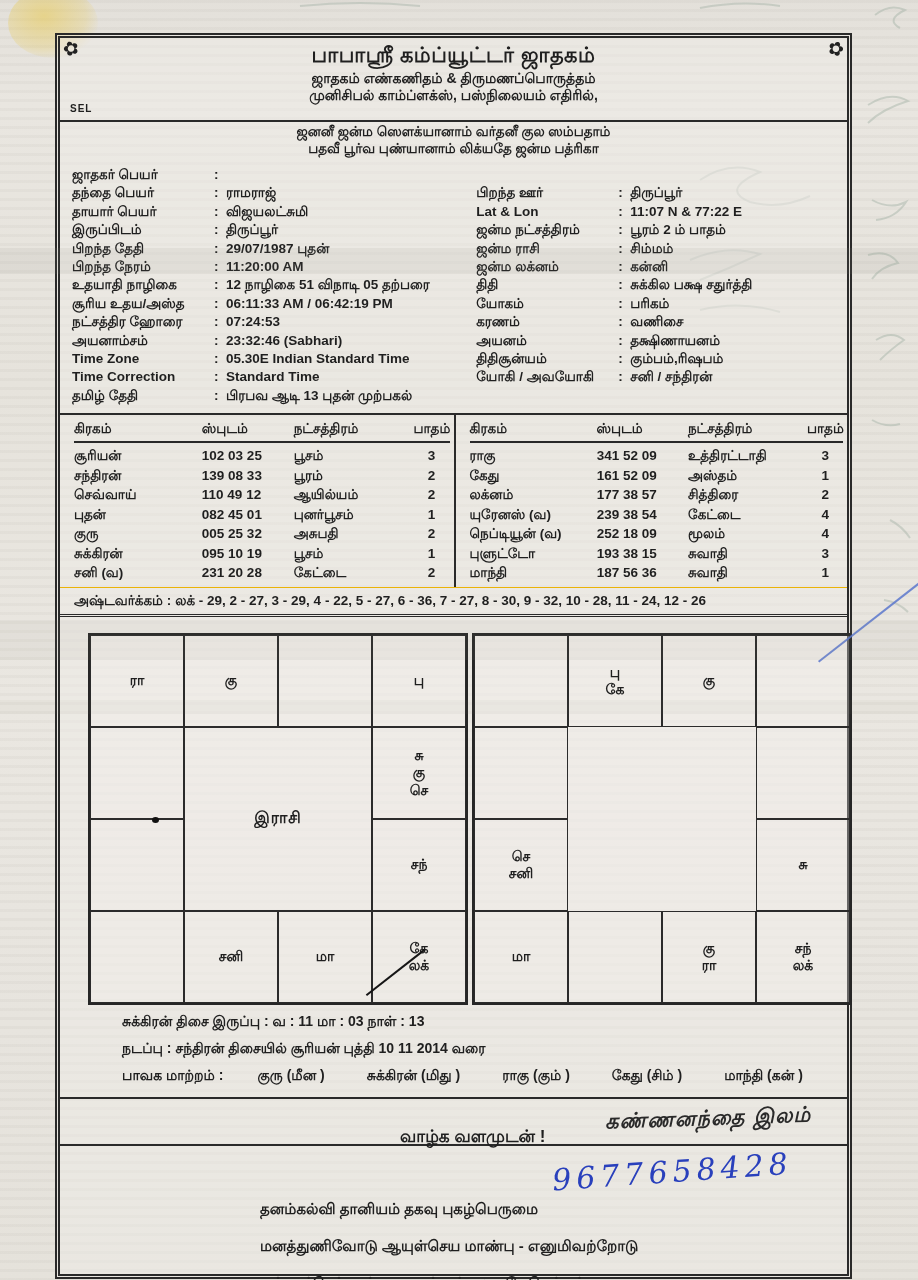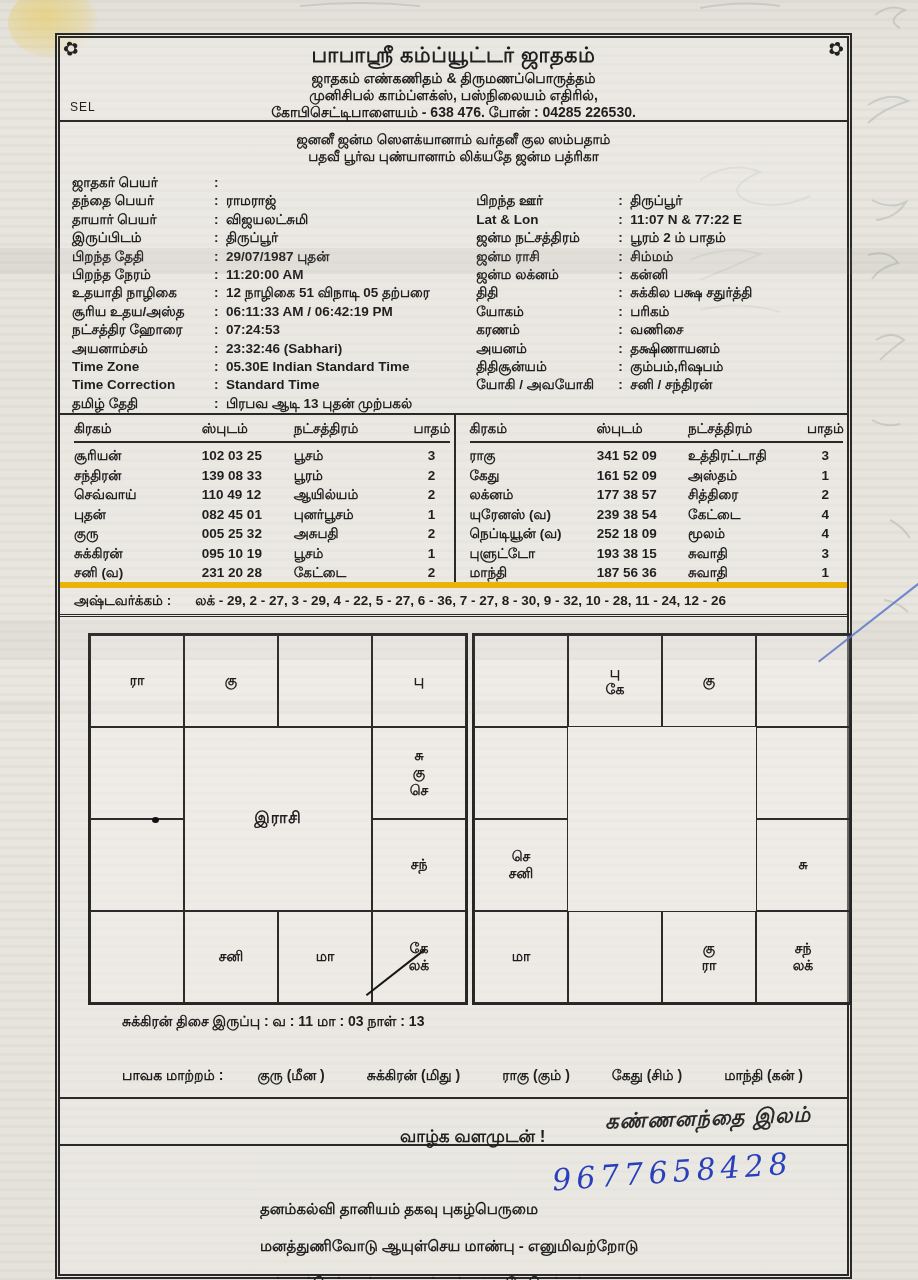--- a/index.html
+++ b/index.html
@@ -20,48 +20,48 @@
     border:5px double #2a2a2a;background:rgba(240,238,232,0.45);
     display:flex;flex-direction:column;box-sizing:border-box;
   }
   .orn{position:absolute;top:1px;font-size:19px;color:#222;line-height:1;}
   .orn.tl{left:3px;transform:rotate(-20deg);}
   .orn.tr{right:3px;transform:rotate(20deg);}
   
   .sec-header{position:relative;height:84px;border-bottom:2px solid #2a2a2a;padding-top:5px;box-sizing:border-box;}
   .h-title{text-align:center;font-size:21px;font-weight:bold;letter-spacing:0.5px;}
   .h-sub{text-align:center;font-size:14px;font-weight:bold;line-height:17px;}
-  .sel{position:absolute;left:10px;bottom:6px;font-size:12px;font-weight:normal;letter-spacing:1px;}
-  
-  .sec-info{height:293px;border-bottom:2px solid #2a2a2a;box-sizing:border-box;padding-top:9px;}
+  .sel{position:absolute;left:10px;bottom:6px;font-size:10px;font-weight:bold;letter-spacing:1px;}
+  
+  .sec-info{height:293px;border-bottom:2px solid #2a2a2a;box-sizing:border-box;padding-top:1px;}
   .verse{text-align:center;font-size:13.5px;font-weight:bold;line-height:17px;}
   .infogrid{display:flex;margin-top:9px;padding:0 6px 0 12px;}
   .icol{display:flex;flex-direction:column;}
   .icol.left{width:410px;}
   .icol.right{width:370px;}
   .irow{display:flex;font-size:13.5px;font-weight:bold;line-height:18.4px;white-space:nowrap;}
   .irow .lbl{width:142px;flex:none;}
   .irow .col{width:12px;flex:none;}
   .irow .val{flex:1;}
   .spacer-row{height:18.4px;}
   .hand-mba{margin-left:14px;font-family:"DejaVu Serif",serif;font-weight:bold;letter-spacing:2px;transform:rotate(-1deg);display:inline-block;}
   
-  .sec-planets{height:173px;border-bottom:6px solid #eab308;display:flex;box-sizing:border-box;}
+  .sec-planets{height:173px;border-bottom:1px solid #eab308;display:flex;box-sizing:border-box;}
   .ptable{width:50%;box-sizing:border-box;padding:2px 4px 0 14px;}
   .ptable.right{border-left:2px solid #2a2a2a;}
   .prow{display:flex;font-size:13.5px;font-weight:bold;line-height:19.5px;white-space:nowrap;}
   .prow .c1{width:128px;}
   .prow .c2{width:92px;}
   .prow .c3{width:120px;}
   .prow .c4{width:36px;text-align:center;}
   .phead{border-bottom:2px solid #2a2a2a;margin-bottom:3px;line-height:24px;}
   
   .sec-ashta{height:29px;border-bottom:3px double #2a2a2a;font-size:13.5px;font-weight:bold;
     display:flex;align-items:center;padding-left:14px;box-sizing:border-box;white-space:nowrap;}
-  .sec-ashta .lbl{margin-right:24px;}
+  .sec-ashta .lbl{margin-right:4px;}
   
   .sec-charts{position:relative;height:482px;border-bottom:2px solid #2a2a2a;box-sizing:border-box;}
   .chart{position:absolute;top:16px;width:376px;height:368px;border:2px solid #262626;
     display:grid;grid-template-columns:repeat(4,1fr);grid-template-rows:repeat(4,1fr);background:rgba(245,243,238,0.3);}
   .chart.rasi{left:28px;}
   .chart.amsam{left:412px;}
   .cell{border:1px solid #2b2b2b;position:relative;display:flex;align-items:center;justify-content:center;
     font-size:14px;font-weight:bold;text-align:center;}
   .cell span{white-space:pre-line;line-height:1.25;}
   .ccenter{grid-area:2/2/4/4;border:1px solid #2b2b2b;display:flex;align-items:center;justify-content:center;
@@ -115,21 +115,20 @@
 </svg>
 
 <div class="doc">
 
   <div class="sec-header">
     <span class="orn tl">✿</span>
     <span class="orn tr">✿</span>
     <div class="h-title">பாபாஸ்ரீ கம்ப்யூட்டர் ஜாதகம்</div>
     <div class="h-sub">ஜாதகம் எண்கணிதம் &amp; திருமணப்பொருத்தம்</div>
     <div class="h-sub">முனிசிபல் காம்ப்ளக்ஸ், பஸ்நிலையம் எதிரில்,</div>
-    <div class="h-sub">கோபிசெட்டிபாளையம் - 638 476. போன் : 04285 226530.</div>
     <span class="sel">SEL</span>
   </div>
 
   <div class="sec-info">
     <div class="verse">ஜனனீ ஜன்ம ஸௌக்யானாம் வர்தனீ குல ஸம்பதாம்</div>
     <div class="verse">பதவீ பூர்வ புண்யானாம் லிக்யதே ஜன்ம பத்ரிகா</div>
     <div class="infogrid">
       <div class="icol left">
         <div class="irow">
             <span class="lbl">ஜாதகர் பெயர்</span>
@@ -447,20 +446,21 @@
           <span>கு
 ரா</span>
         </div>
       <div class="cell g44">
           <span>சந்
 லக்</span>
         </div>
     </div>
     <div class="pen-line"></div>
     <div class="dasa dasa1">சுக்கிரன் திசை இருப்பு : வ  : 11   மா : 03   நாள்  : 13</div>
+    <div class="dasa dasa2">நடப்பு :  சந்திரன்  திசையில்  சூரியன்  புத்தி  10 11 2014  வரை</div>
     <div class="dasa dasa3">
       <span class="lbl">பாவக மாற்றம் :</span>
       <span class="itm">குரு (மீன )</span>
       <span class="itm">சுக்கிரன் (மிது )</span>
       <span class="itm">ராகு (கும் )</span>
       <span class="itm">கேது (சிம் )</span>
       <span class="itm">மாந்தி (கன் )</span>
     </div>
   </div>
 

